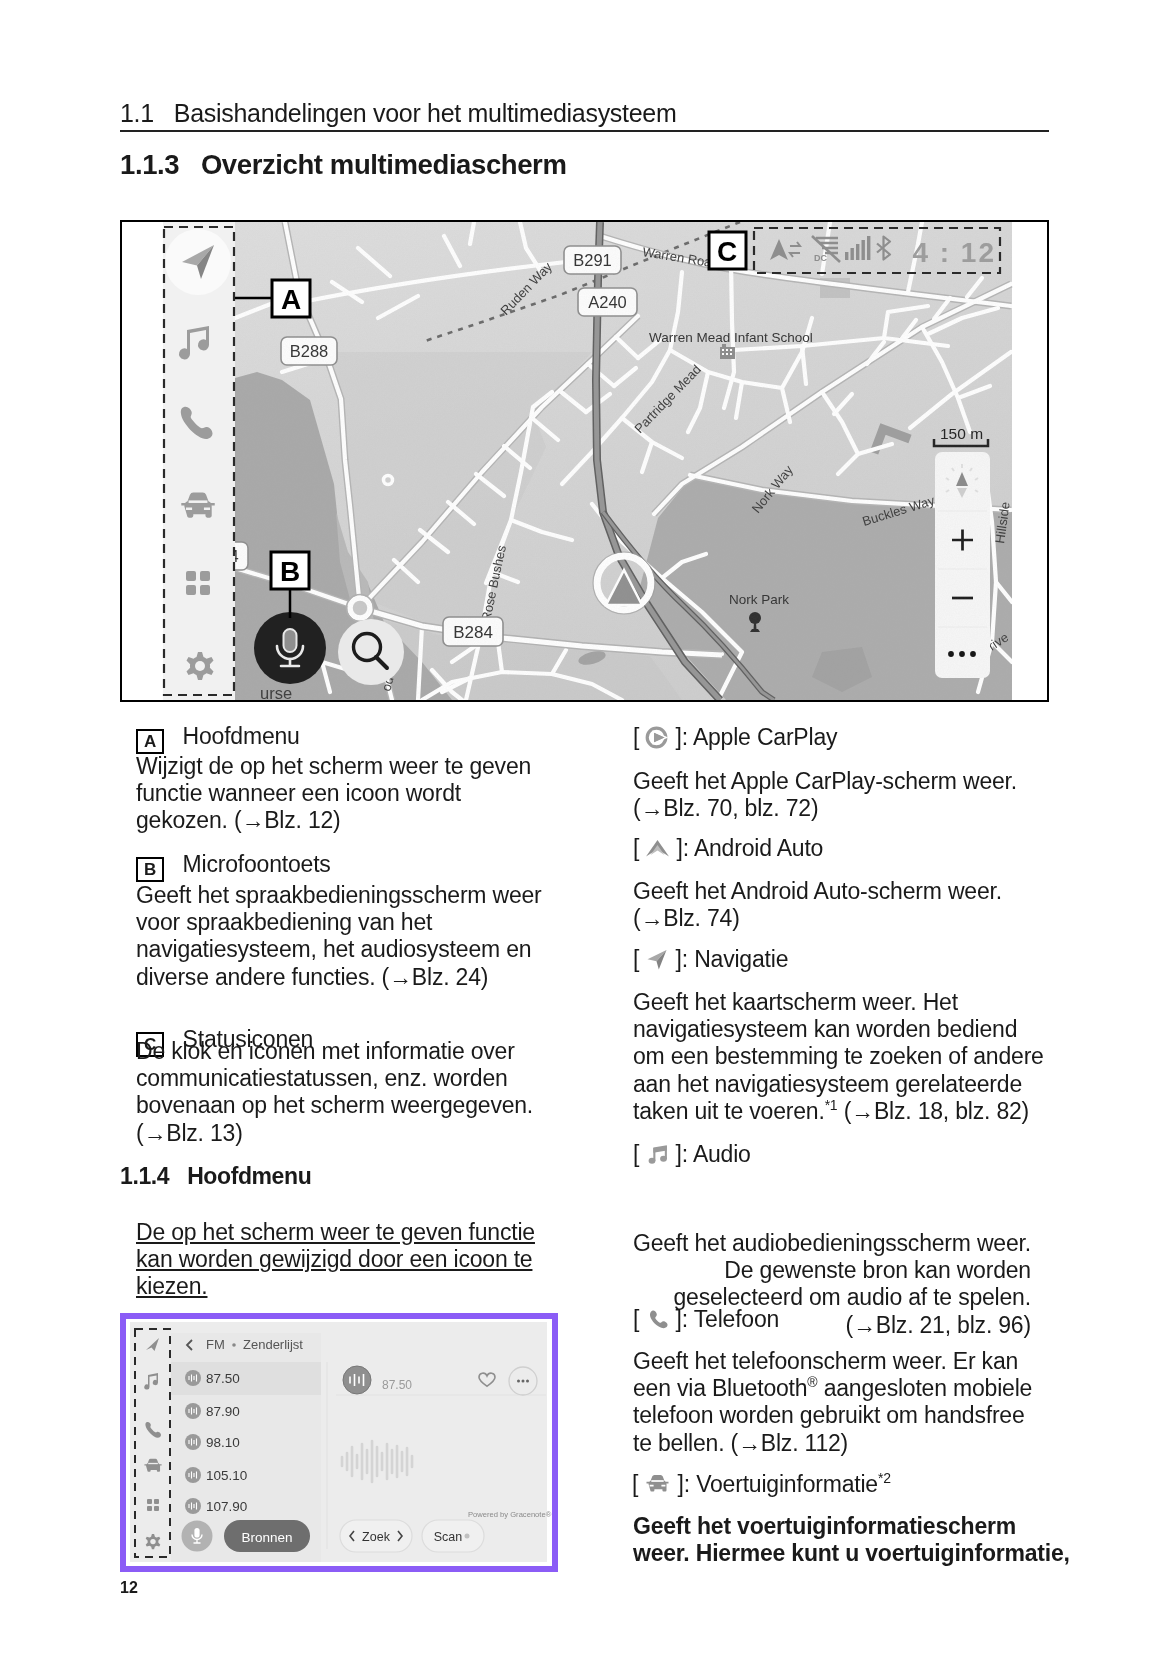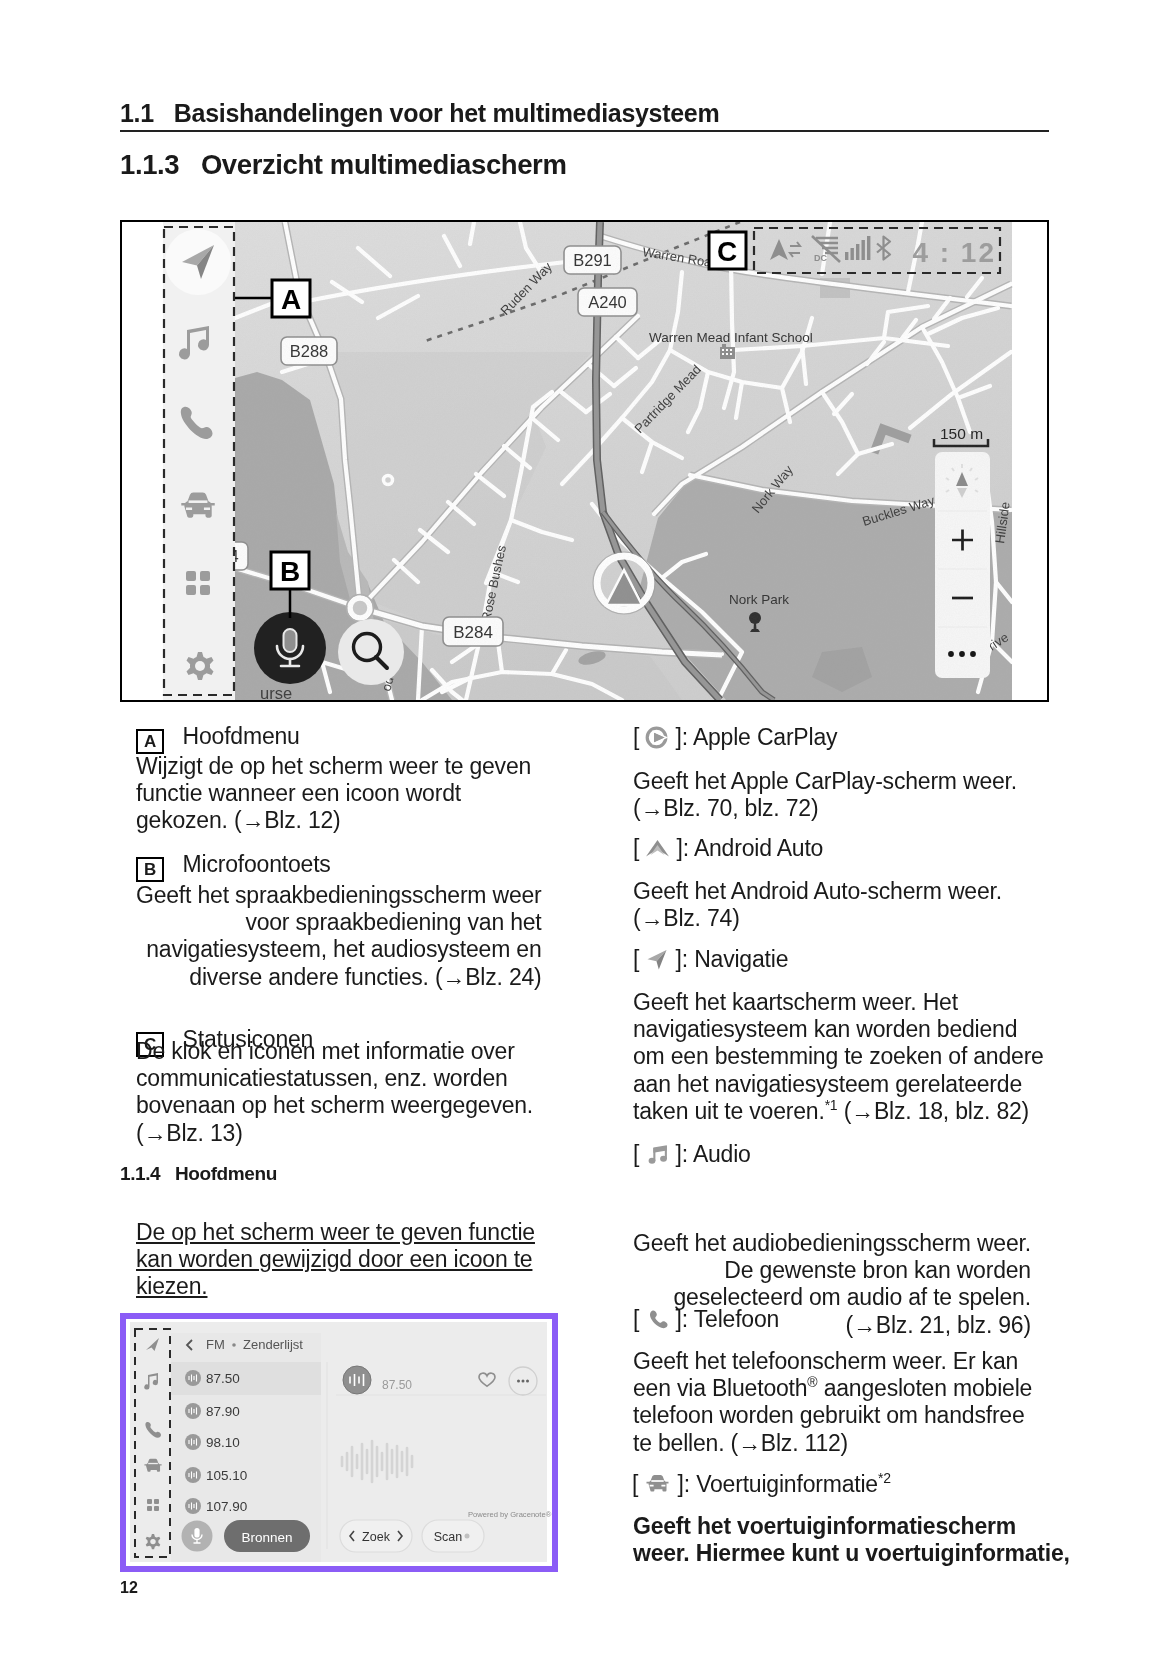--- a/index.html
+++ b/index.html
@@ -11,21 +11,21 @@
   .lblbox{display:inline-block;border:2px solid #000;width:24px;height:21px;
           text-align:center;font-weight:bold;font-size:17px;line-height:21px;
           vertical-align:-3px;}
   sup{font-size:14px;line-height:0;}
   .ic{vertical-align:-4px;}
   .maptxt{font-family:"Liberation Sans",sans-serif;}
 </style>
 </head>
 <body>
 
-<div class="abs" style="left:120px;top:99px;font-size:25px;font-weight:bold;letter-spacing:-0.3px;">1.1&nbsp;&nbsp; Basishandelingen voor het multimediasysteem</div>
+<div class="abs" style="left:120px;top:99px;font-size:25px;font-weight:normal;letter-spacing:-0.3px;">1.1&nbsp;&nbsp; Basishandelingen voor het multimediasysteem</div>
 
 <div class="abs" style="left:120px;top:130px;width:929px;height:2px;background:#222;"></div>
 
 <div class="abs" style="left:120px;top:149px;font-size:27.5px;font-weight:bold;letter-spacing:-0.4px;">1.1.3&nbsp;&nbsp; Overzicht multimediascherm</div>
 
 <div class="abs" style="left:120px;top:220px;width:925px;height:478px;border:2px solid #000;">
 <svg width="925" height="478" viewBox="0 0 925 478">
   <defs>
     <linearGradient id="mapbg" x1="0" y1="0" x2="0.45" y2="1">
       <stop offset="0" stop-color="#dedede"></stop>
@@ -328,27 +328,27 @@
   <text x="874" y="40" text-anchor="end" font-size="28" font-weight="bold" fill="#9d9d9d" class="maptxt" letter-spacing="2">4 : 12</text>
 </svg>
 </div>
 
 <div class="abs body-txt" style="left:120px;top:723px;"><span class="lblbox">A</span>&nbsp;&nbsp; Hoofdmenu</div>
 
 <div class="abs body-txt" style="left:120px;top:753px;">Wijzigt de op het scherm weer te geven<br>functie wanneer een icoon wordt<br>gekozen. (→Blz. 12)</div>
 
 <div class="abs body-txt" style="left:120px;top:851px;"><span class="lblbox">B</span>&nbsp;&nbsp; Microfoontoets</div>
 
-<div class="abs body-txt" style="left:120px;top:882px;text-align:right;">Geeft het spraakbedieningsscherm weer<br>voor spraakbediening van het<br>navigatiesysteem, het audiosysteem en<br>diverse andere functies. (→Blz. 24)</div>
+<div class="abs body-txt" style="left:120px;top:882px;">Geeft het spraakbedieningsscherm weer<br>voor spraakbediening van het<br>navigatiesysteem, het audiosysteem en<br>diverse andere functies. (→Blz. 24)</div>
 
 <div class="abs body-txt" style="left:120px;top:1007px;margin-top:19px;"><span class="lblbox">C</span>&nbsp;&nbsp; Statusiconen</div>
 
 <div class="abs body-txt" style="left:120px;top:1038px;">De klok en iconen met informatie over<br>communicatiestatussen, enz. worden<br>bovenaan op het scherm weergegeven.<br>(→Blz. 13)</div>
 
-<div class="abs" style="left:120px;top:1163px;font-size:19px;font-weight:bold;letter-spacing:-0.4px;">1.1.4&nbsp;&nbsp; Hoofdmenu</div>
+<div class="abs" style="left:120px;top:1163px;font-size:23px;font-weight:bold;letter-spacing:-0.4px;">1.1.4&nbsp;&nbsp; Hoofdmenu</div>
 
 <div class="abs body-txt" style="left:120px;top:1219px;text-decoration:underline;">De op het scherm weer te geven functie<br>kan worden gewijzigd door een icoon te<br>kiezen.</div>
 
 <div class="abs" style="left:120px;top:1313px;width:426px;height:247px;border:6px solid #8b5cf6;">
 <svg width="426" height="247" viewBox="0 0 426 247">
   <rect x="0" y="0" width="426" height="247" fill="#fff"></rect>
 
   <rect x="4" y="3" width="417" height="240" fill="#ececec"></rect>
 
   <rect x="45" y="14" width="150" height="229" fill="#e8e8e8"></rect>

